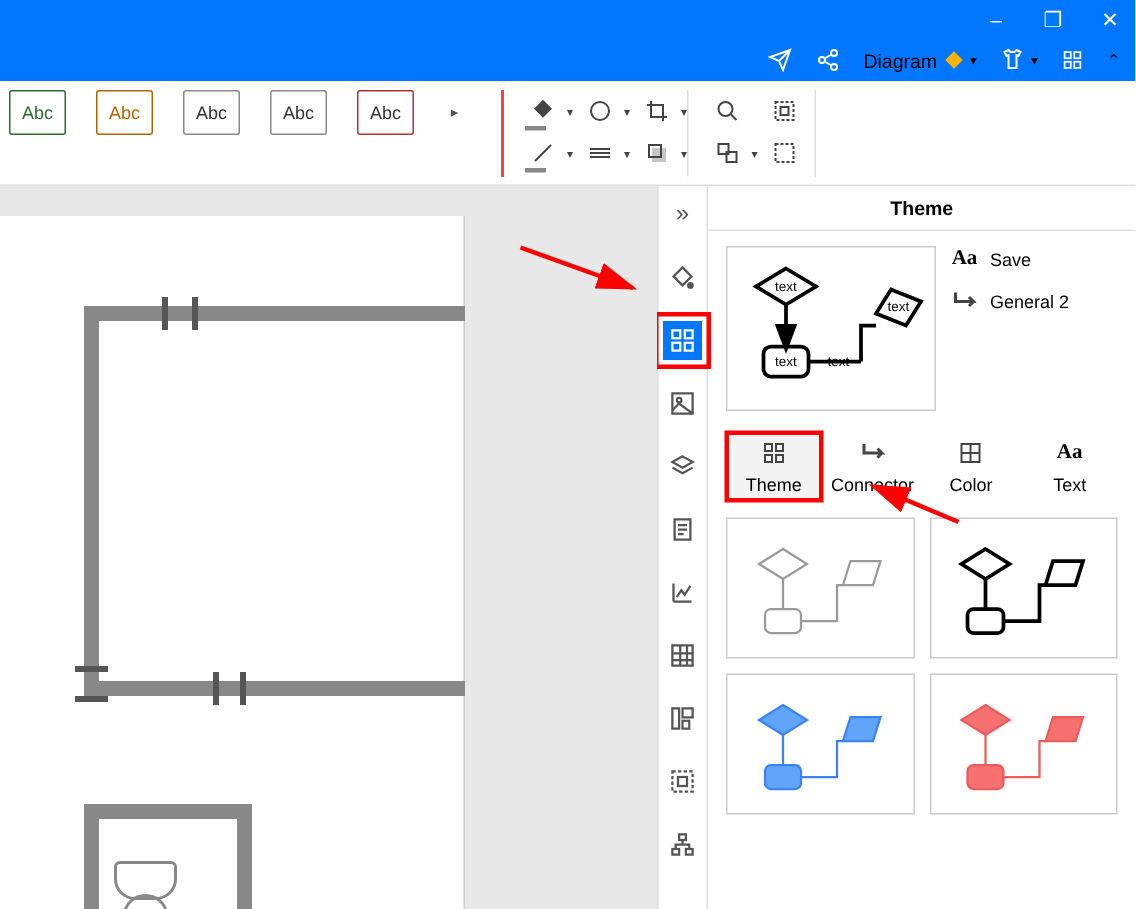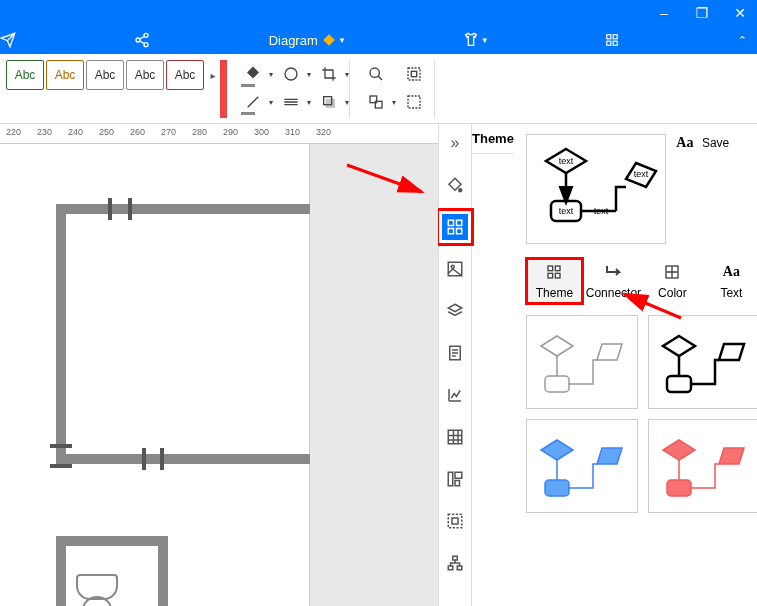--- a/index.html
+++ b/index.html
@@ -1,25 +1,25 @@
 <!DOCTYPE html>
 <html><head>
   <meta charset="utf-8">
   <style>
     * { box-sizing: border-box; margin: 0; padding: 0; }
     body { font-family: "Segoe UI", Arial, sans-serif; font-size: 12px; background: #fff; width: 757px; height: 606px; overflow: hidden; position: relative; }
     
     .titlebar { height: 26px; background: #0177ff; display: flex; justify-content: flex-end; align-items: center; padding-right: 8px; gap: 20px; }
     .titlebar .wbtn { width: 18px; height: 18px; display: flex; align-items: center; justify-content: center; color: #fff; font-size: 14px; }
     
-    .ribbonbar { height: 28px; background: #0177ff; display: flex; justify-content: space-between; align-items: center; padding-right: 10px; gap: 16px; color: #fef9c3; font-size: 13px; }
+    .ribbonbar { height: 28px; background: #0177ff; display: flex; justify-content: flex-end; align-items: center; padding-right: 10px; gap: 16px; color: #000000; font-size: 13px; }
     .ribbonbar .rb { display: flex; align-items: center; gap: 4px; }
     
     .toolbar { height: 70px; border-bottom: 1px solid #ddd; display: flex; align-items: flex-start; padding: 6px 0 0 6px; gap: 6px; position: relative; }
-    .styleset { display: flex; gap: 2px; border-right:7px solid #ef4444; padding-right:0; height:58px; align-items:flex-start; }
+    .styleset { display: flex; gap: 20px; border-right:2px solid #ef4444; padding-right:24px; height:58px; align-items:flex-start; }
     .abcbox { width: 38px; height: 30px; border: 1px solid #444; display: flex; align-items: center; justify-content: center; font-size: 12px; color: #333; border-radius:2px;}
     .abcbox.c1 { border-color: #2e6b2e; color:#2e6b2e;}
     .abcbox.c2 { border-color: #b06600; color:#b06600;}
     .abcbox.c3 { border-color: #888;}
     .abcbox.c4 { border-color: #888;}
     .abcbox.c5 { border-color: #a33;}
     .drop { width:14px; height:30px; display:flex; align-items:center; justify-content:center; color:#555; font-size:10px;}
     
     .toolcol { display:flex; flex-direction:column; gap:4px; padding:2px 6px 0 6px; border-right:1px solid #ddd; height:58px;}
     .trow { display:flex; gap:10px; align-items:center;}
@@ -33,21 +33,21 @@
     .ruler span { position:absolute; top:3px; }
     .canvas { position:absolute; left:0; top:20px; width:310px; bottom:0; background:#fff; border-right:1px solid #ccc;}
     
     .arrow1 { position:absolute; color:#ff0000; font-size:28px; font-weight:bold; left:355px; top:40px; transform: rotate(25deg); pointer-events:none;}
     
     .sidestrip { width:34px; border-left:1px solid #ddd; border-right:1px solid #ddd; display:flex; flex-direction:column; align-items:center; padding-top:6px; gap:16px;}
     .sidestrip .sbtn { width:26px; height:26px; display:flex; align-items:center; justify-content:center; font-size:16px; color:#555;}
     .sidestrip .sbtn.active { background:#0177ff; color:#fff; }
     .sidestrip .sbtn.highlighted { outline: 3px solid #ff0000; outline-offset: 3px;}
     
-    .rightpanel { width:285px; display:flex; }
+    .rightpanel { width:285px; display:flex; flex-direction:column; }
     .rphead { height:30px; text-align:center; font-weight:600; font-size:13px; line-height:30px; border-bottom:1px solid #e0e0e0;}
     .rpbody { padding:10px 12px; position:relative; flex:1;}
     
     .preview-row { display:flex; gap:10px; margin-bottom:14px;}
     .bigpreview { width:140px; height:110px; border:1px solid #ccc; display:flex; align-items:center; justify-content:center;}
     .opts { flex:1; display:flex; flex-direction:column; gap:10px; font-size:12px;}
     .opt { display:flex; align-items:center; gap:8px;}
     .opt .oi { width:18px; height:18px; display:flex; align-items:center; justify-content:center; font-size:14px;}
     
     .tabs { display:flex; gap:2px; border-bottom:1px solid transparent; margin-bottom:10px; position:relative;}
@@ -191,33 +191,20 @@
           <svg width="16" height="16" viewBox="0 0 24 24" fill="none" stroke="#444" stroke-width="2">
             <rect x="3" y="3" width="18" height="18" stroke-dasharray="3 2"></rect>
           </svg>
         </div>
     </div>
   </div>
 </div>
 
 <div class="mainarea">
   <div class="canvaszone">
-    <div class="ruler">
-      <span style="left:6px">220</span>
-      <span style="left:37px">230</span>
-      <span style="left:68px">240</span>
-      <span style="left:99px">250</span>
-      <span style="left:130px">260</span>
-      <span style="left:161px">270</span>
-      <span style="left:192px">280</span>
-      <span style="left:223px">290</span>
-      <span style="left:254px">300</span>
-      <span style="left:285px">310</span>
-      <span style="left:316px">320</span>
-    </div>
     <div class="canvas">
 
       <div class="floor-wall" style="left:56px; top:60px; width:254px; height:10px;"></div>
       <div class="floor-wall" style="left:56px; top:60px; width:10px; height:260px;"></div>
       <div class="floor-wall" style="left:56px; top:310px; width:254px; height:10px;"></div>
 
       <div class="floor-wall" style="left:108px; top:54px; width:4px; height:22px; background:#555;"></div>
       <div class="floor-wall" style="left:128px; top:54px; width:4px; height:22px; background:#555;"></div>
       <div class="floor-wall" style="left:50px; top:300px; width:22px; height:4px; background:#555;"></div>
       <div class="floor-wall" style="left:50px; top:320px; width:22px; height:4px; background:#555;"></div>
@@ -334,20 +321,28 @@
                   <path d="M0,0 L0,6 L8,3 z" fill="#000"></path>
                 </marker>
               </defs>
           </svg>
         </div>
         <div class="opts">
           <div class="opt">
             <span class="oi" style="font-family:serif;font-weight:bold;font-size:14px;">Aa</span>
             <span>Save</span>
           </div>
+          <div class="opt">
+            <span class="oi">
+                <svg width="16" height="16" viewBox="0 0 16 16" fill="none" stroke="#444" stroke-width="2">
+                  <path d="M2 2v6h6M8 8h6l-3-3m3 3l-3 3"></path>
+                </svg>
+              </span>
+            <span>General 2</span>
+          </div>
         </div>
       </div>
 
       <div class="tabs">
         <div class="tab active highlighted">
           <span class="ti">
               <svg width="16" height="16" viewBox="0 0 24 24" fill="none" stroke="#444" stroke-width="2">
                 <rect x="3" y="3" width="7" height="7"></rect>
                 <rect x="14" y="3" width="7" height="7"></rect>
                 <rect x="3" y="14" width="7" height="7"></rect>

